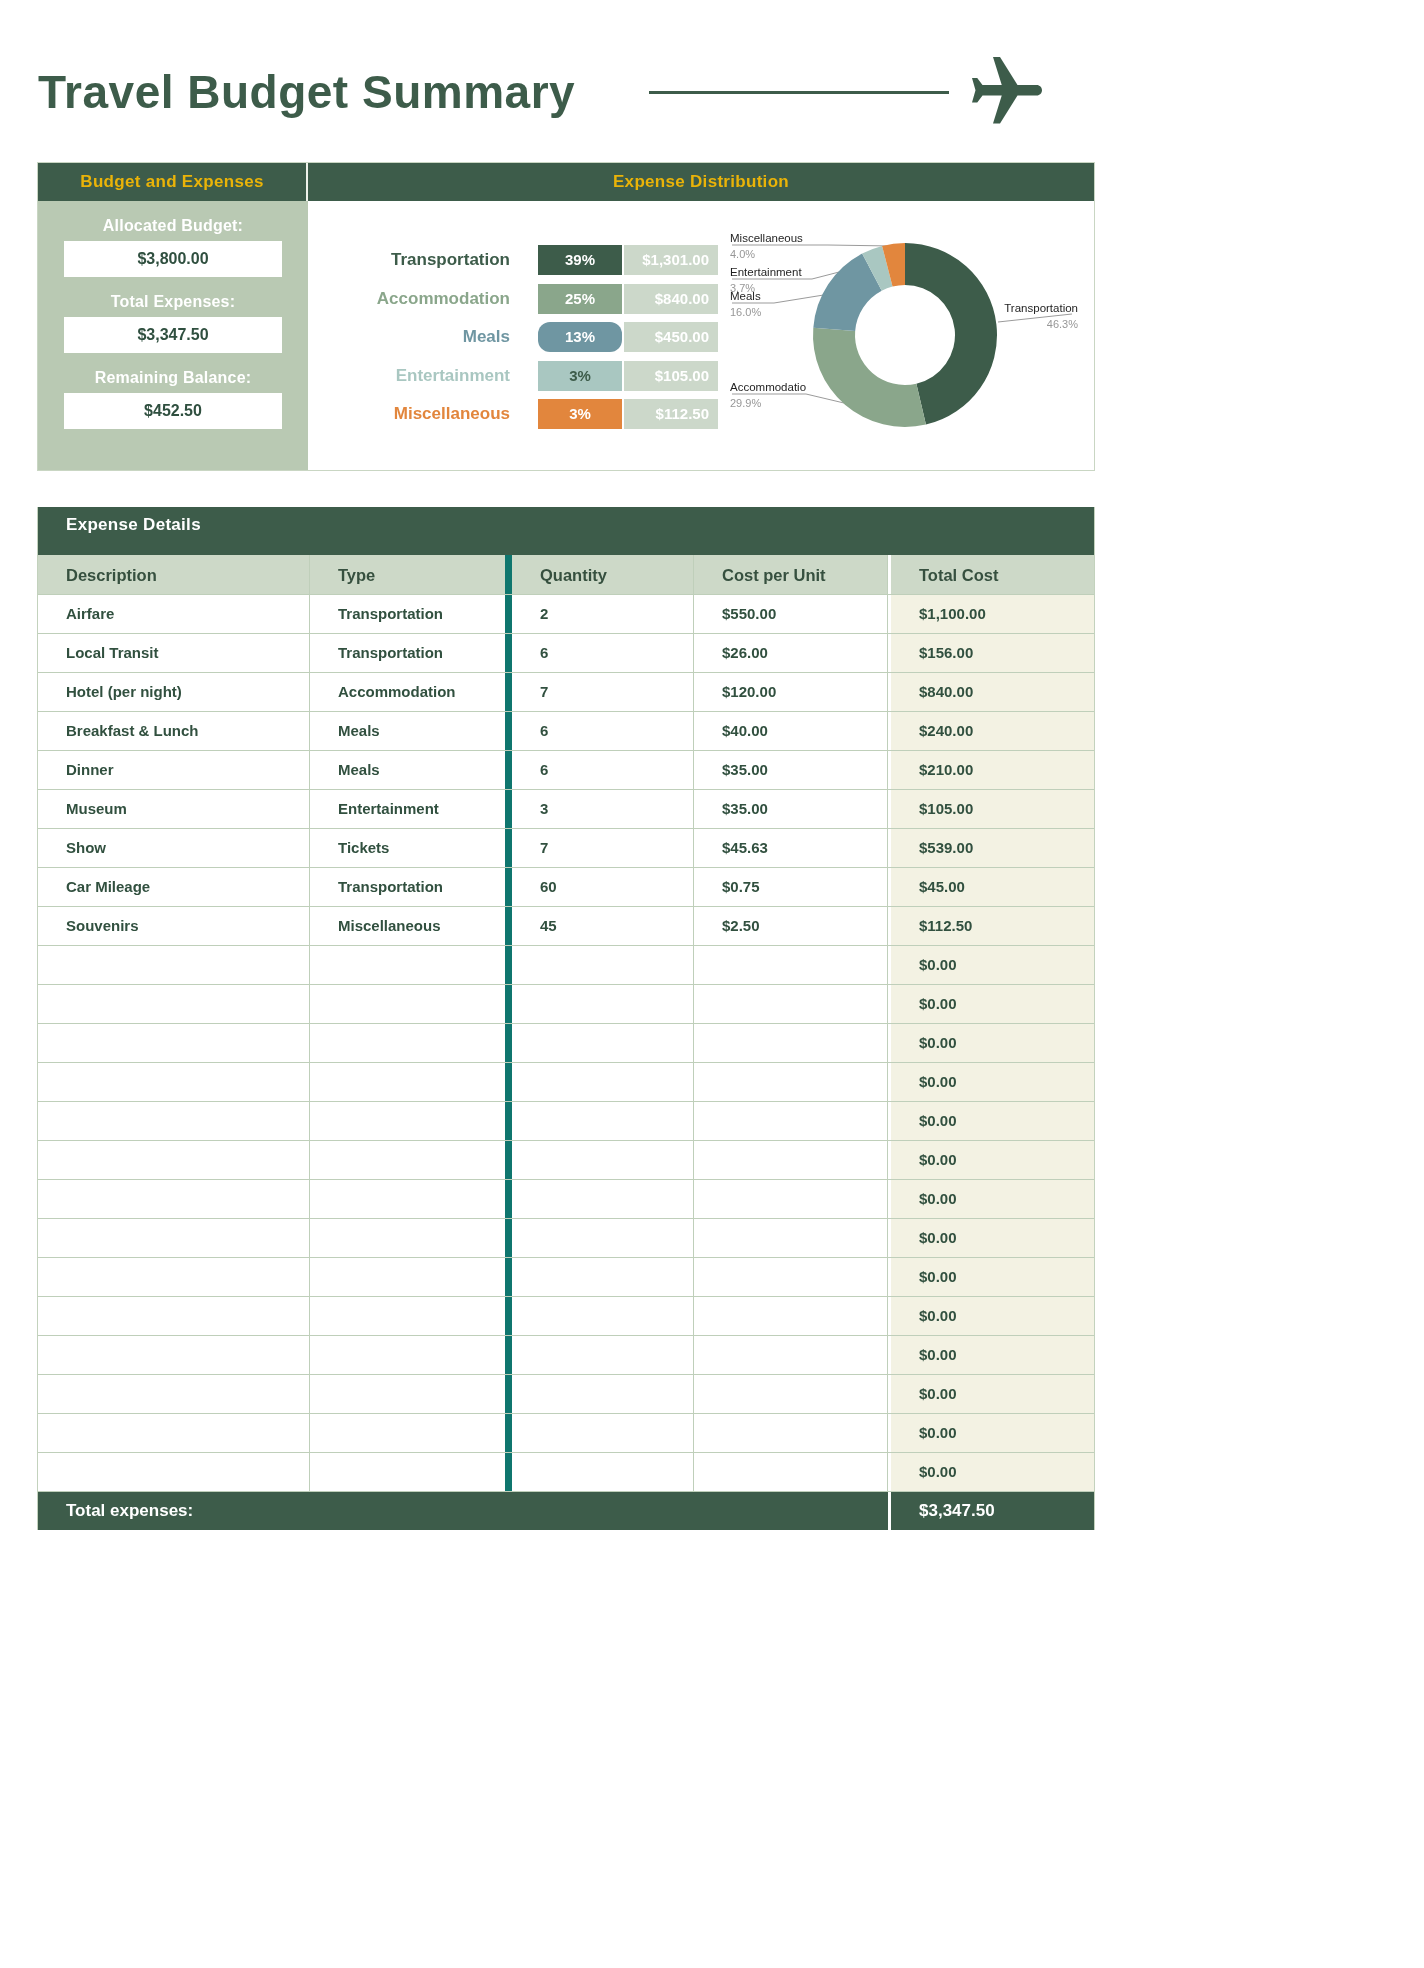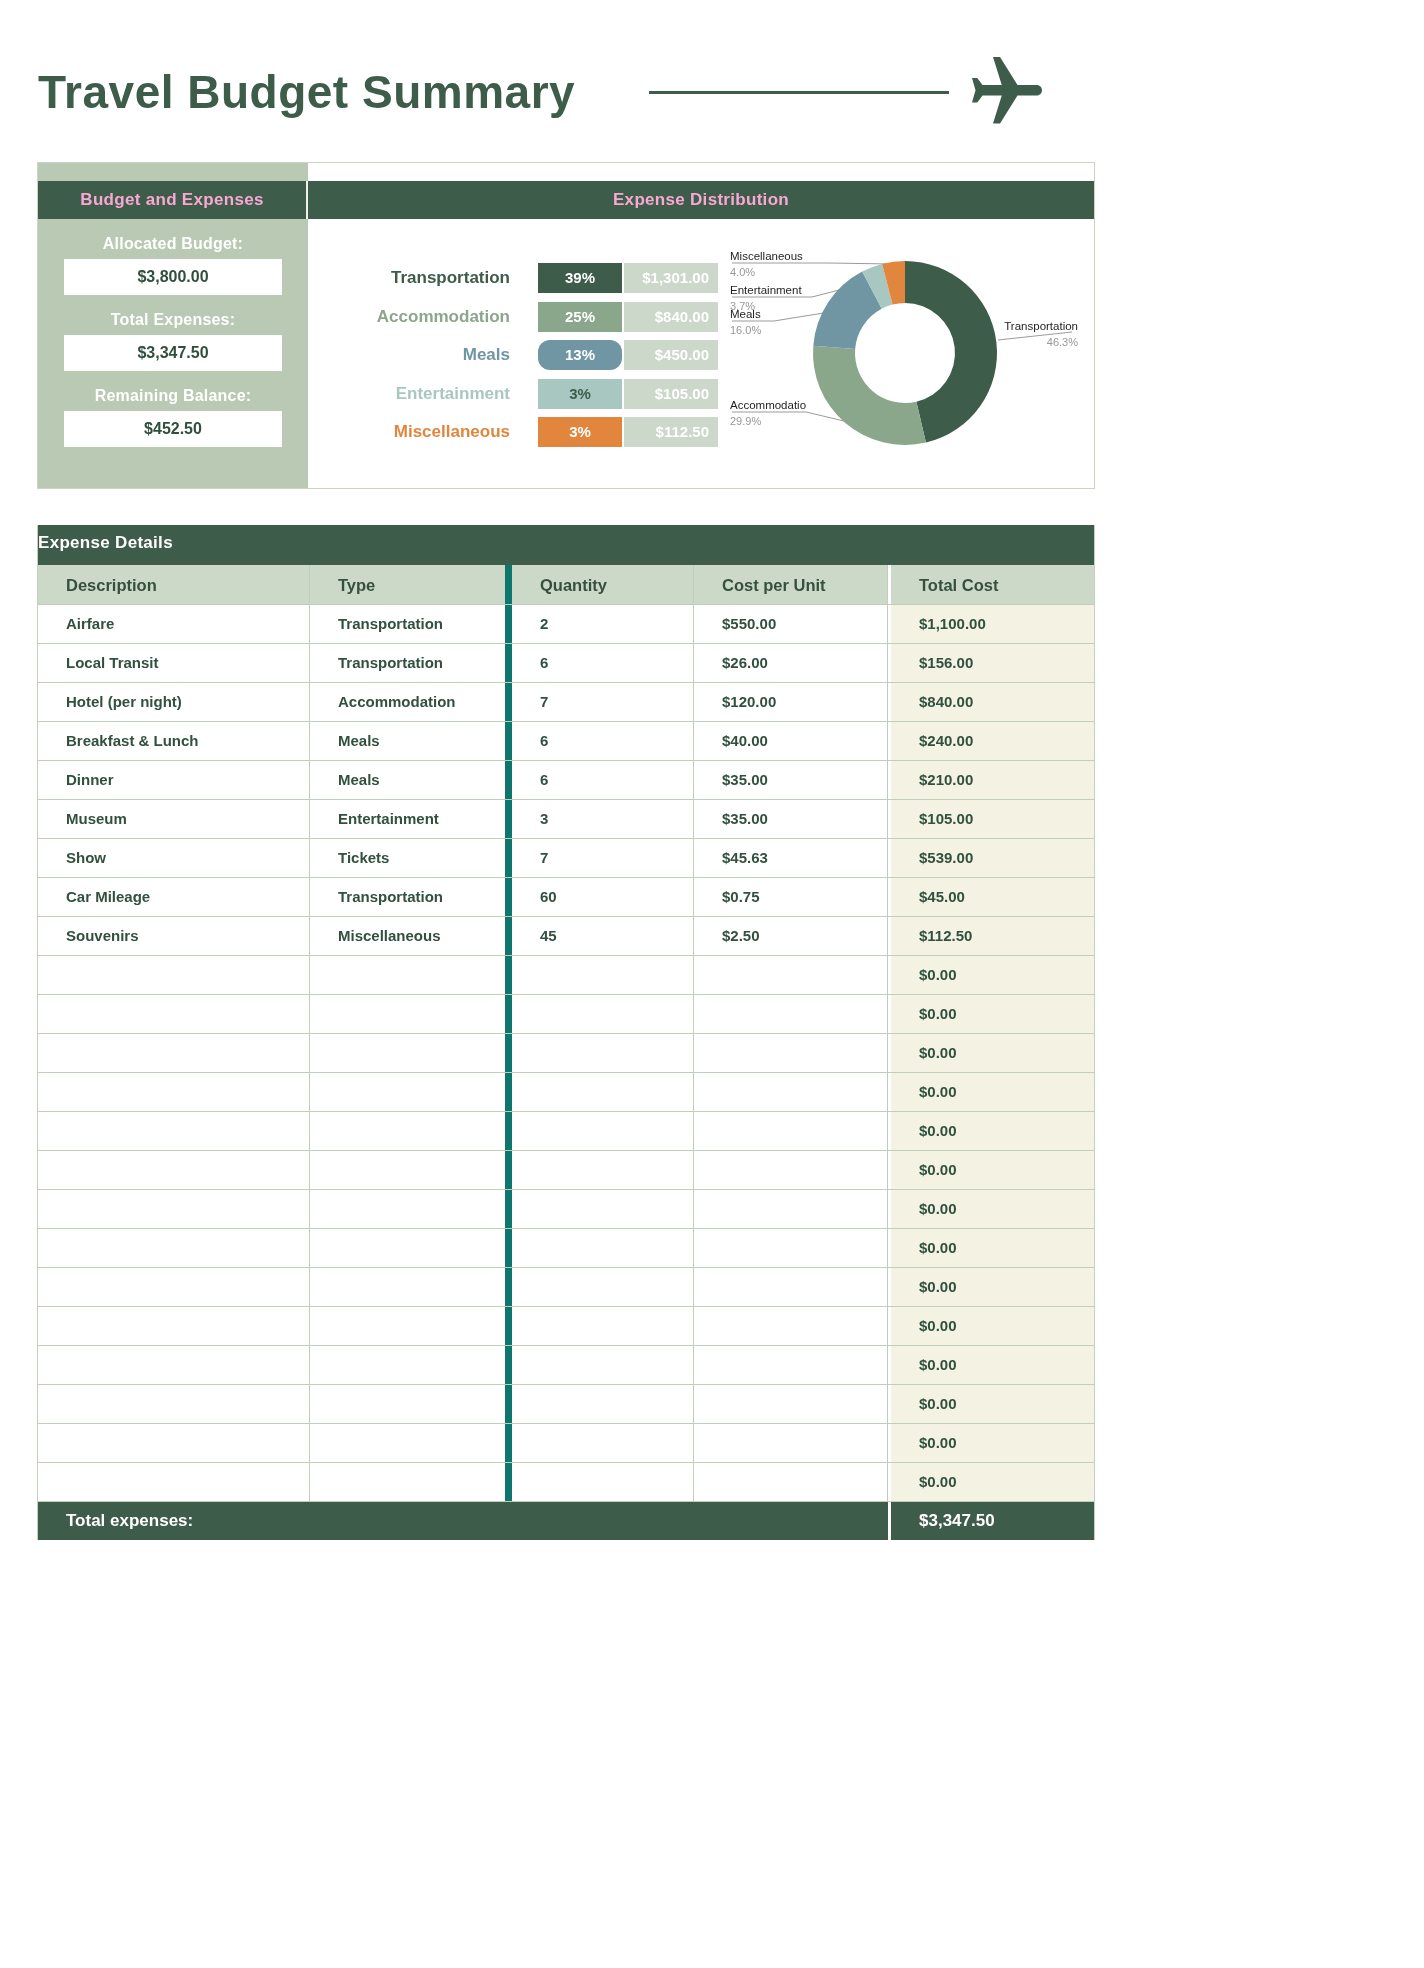--- a/index.html
+++ b/index.html
@@ -8,22 +8,22 @@
   .content{margin-left:38px;width:1056px;}
 
   
   .title-row{display:flex;align-items:center;padding-top:50px;margin-bottom:28px;}
   .page-title{font-size:46px;font-weight:bold;color:#3d5c4a;letter-spacing:.5px;}
   .title-rule{height:3px;width:300px;background:#3d5c4a;margin-left:74px;}
   .plane-wrap{margin-left:16px;display:flex;align-items:center;}
 
   
   .top-block{display:flex;width:1058px;margin-left:-1px;border:1px solid #c9d6c3;}
-  .panel-header{height:38px;line-height:38px;text-align:center;background:#3d5c4a;color:#f9a8d4;
-    font-weight:bold;font-size:17px;letter-spacing:.3px;margin-top:18px;}
+  .panel-header{height:38px;line-height:38px;text-align:center;background:#3d5c4a;color:#eab308;
+    font-weight:bold;font-size:17px;letter-spacing:.3px;}
   .budget-panel{width:270px;background:#b9c9b3;}
   .budget-panel .panel-header{border-right:2px solid #eef2ea;}
   .budget-body{padding:16px 26px 0 26px;}
   .budget-label{color:#fff;font-weight:bold;font-size:16px;text-align:center;margin-bottom:6px;letter-spacing:.2px;}
   .budget-value-box{height:36px;line-height:36px;background:#fff;text-align:center;color:#2f4f3f;
     font-weight:bold;font-size:16px;margin-bottom:16px;border-radius:0;}
   .dist-panel{width:786px;background:#fff;}
   .dist-body{position:relative;height:269px;}
   .dist-rows{position:absolute;top:44px;left:0;display:flex;flex-direction:column;gap:8.5px;}
   .dist-row{display:flex;height:30px;line-height:30px;}
@@ -31,22 +31,22 @@
   .dist-pct{width:84px;margin-left:28px;text-align:center;font-weight:bold;font-size:15px;}
   .dist-amt{width:94px;margin-left:2px;background:#ccd8ca;color:#fff;font-weight:bold;font-size:15px;
     text-align:right;padding-right:9px;}
   .chart-overlay{position:absolute;inset:0;}
   .callout{position:absolute;font-size:11.5px;line-height:14px;color:#1f1f1f;}
   .callout .name{display:block;}
   .callout .val{display:block;color:#979797;font-size:11px;padding-top:2px;}
 
   
   .details{margin-top:36px;width:1058px;margin-left:-1px;border-left:1px solid #c3d2bd;border-right:1px solid #c3d2bd;}
-  .details-header{height:40px;line-height:36px;background:#3d5c4a;color:#fff;font-weight:bold;
-    font-size:17px;letter-spacing:.3px;}
+  .details-header{height:48px;line-height:36px;background:#3d5c4a;color:#fff;font-weight:bold;
+    font-size:17px;padding-left:28px;letter-spacing:.3px;}
   .col-header-row{display:flex;height:40px;line-height:40px;background:#cdd9c8;font-weight:bold;
     color:#36503f;font-size:16.5px;border-bottom:1px solid #bfcfba;}
   .col-header-row .c-total{background:#cdd9c8;}
   .trow{display:flex;height:39px;line-height:38px;border-bottom:1px solid #bfcfba;
     font-weight:bold;font-size:15px;color:#31503f;background:#fff;}
   .cell{padding-left:28px;overflow:hidden;white-space:nowrap;}
   .c-desc{width:272px;border-right:1px solid #bfcfba;}
   .c-type{width:202px;border-right:7px solid #0f766e;}
   .c-qty{width:182px;border-right:1px solid #bfcfba;}
   .c-cpu{width:194px;border-right:1px solid #bfcfba;}

